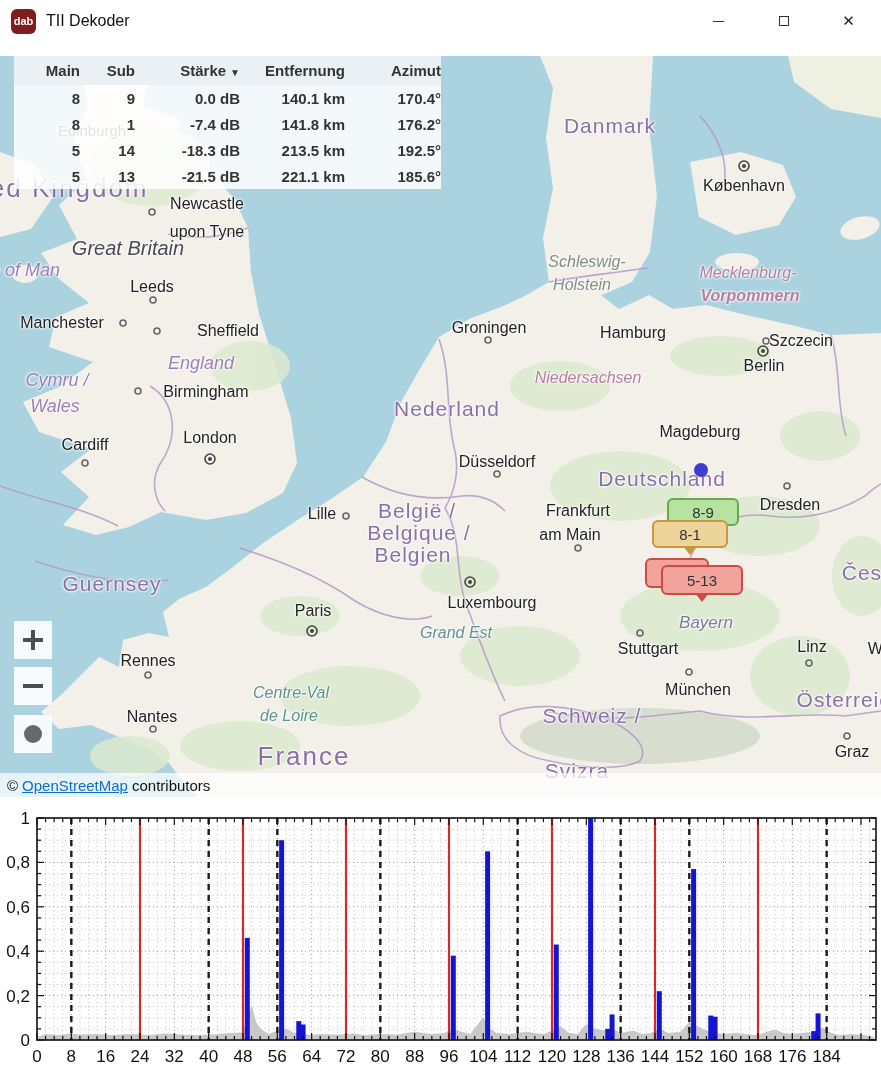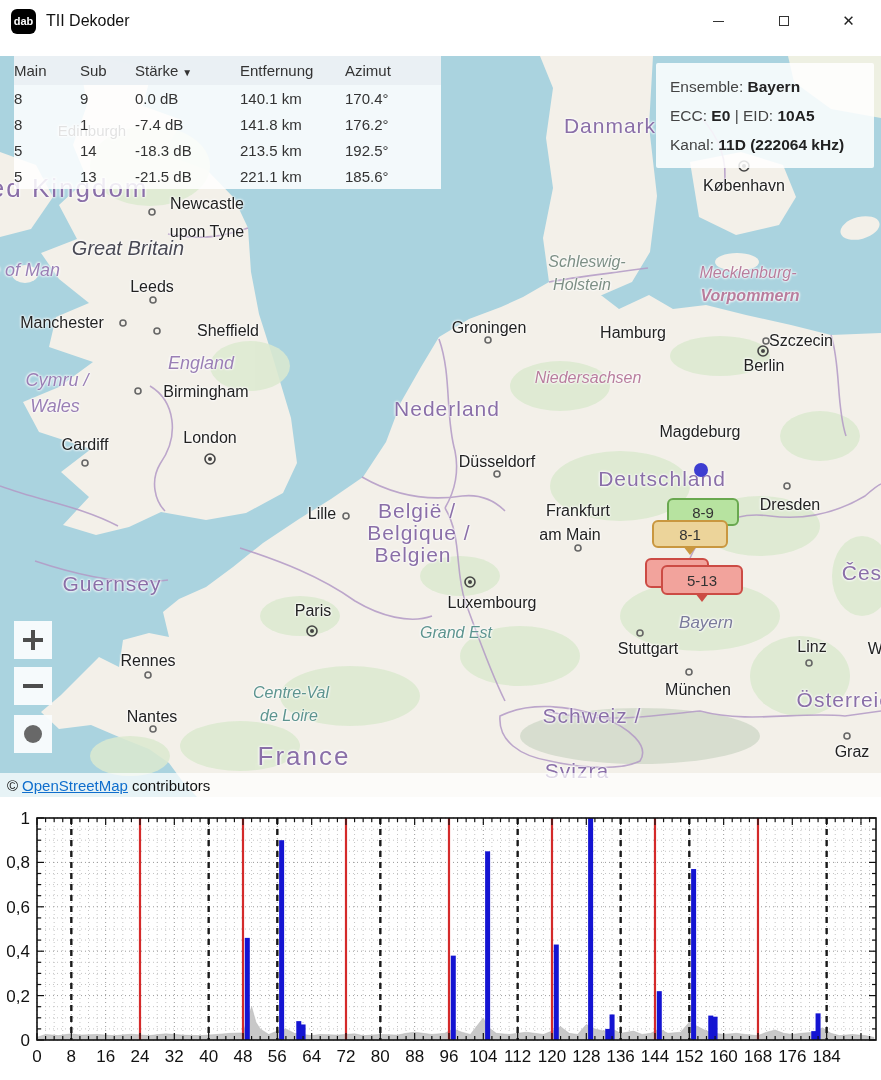--- a/index.html
+++ b/index.html
@@ -3,21 +3,21 @@
 <meta charset="utf-8">
 <style>
   * { margin:0; padding:0; box-sizing:border-box; }
   html,body { width:881px; height:1080px; }
   body { position:relative; overflow:hidden; background:#fff;
          font-family:"Liberation Sans", sans-serif; color:#222; }
 
   
   .titlebar { position:absolute; top:0; left:0; width:881px; height:56px; background:#fff; z-index:40; }
   .titlebar-inner { display:flex; align-items:center; height:42px; }
-  .applogo { width:25px; height:25px; margin-left:11px; border-radius:6px; background:#000000;
+  .applogo { width:25px; height:25px; margin-left:11px; border-radius:6px; background:#7f1d1d;
              color:#fff; font-size:11px; font-weight:bold; display:flex; align-items:center;
              justify-content:center; letter-spacing:0; }
   .apptitle { margin-left:10px; font-size:16px; color:#111; }
   .winbtns { position:absolute; top:0; right:0; height:42px; display:flex; }
   .winbtn { width:65px; height:42px; display:flex; align-items:center; justify-content:center;
             cursor:default; color:#222; font-size:15px; }
   .winbtn .bar { width:11px; height:0; border-top:1.5px solid #333; display:block; }
   .winbtn .box { width:10px; height:10px; border:1.5px solid #333; display:block; }
 
   
@@ -37,21 +37,21 @@
   .lbl-reggray{ font-size:16px; color:#7d8f85; font-style:italic; }
   .lbl-regbay { font-size:17px; color:#7b7b9b; font-style:italic; }
 
   .mapdot { position:absolute; transform:translate(-50%,-50%); z-index:5; pointer-events:none; }
 
   
   .tii-table { position:absolute; top:0; left:14px; width:427px; background:rgba(255,255,255,0.86);
                z-index:20; font-size:15px; color:#333; }
   .tii-table .hrow { display:flex; background:rgba(233,238,243,0.9); height:29px; align-items:center; }
   .tii-table .row  { display:flex; height:26px; align-items:center; }
-  .tii-table .cell { text-align:left; }
+  .tii-table .cell { text-align:right;font-weight:bold; }
   .c0{width:66px;} .c1{width:55px;} .c2{width:105px;} .c3{width:105px;} .c4{width:96px;}
   .sortarrow { font-size:10px; margin-left:4px; color:#333; }
 
   
   .infobox { position:absolute; top:7px; left:656px; width:218px; background:rgba(255,255,255,0.85);
              z-index:20; padding:9px 0 9px 14px; font-size:15.5px; color:#444; line-height:29px;
              border-radius:2px; }
   .infobox b { color:#222; }
 
   
@@ -218,25 +218,20 @@
         <div class="row">
           <div class="cell c0">5</div>
           <div class="cell c1">13</div>
           <div class="cell c2">-21.5 dB</div>
           <div class="cell c3">221.1 km</div>
           <div class="cell c4">185.6°</div>
         </div>
       </div>
   </div>
 
-  <div class="infobox">
-    <div><span>Ensemble:</span> <b>Bayern</b></div>
-    <div><span>ECC:</span> <b>E0</b> <span>|</span> <span>EID:</span> <b>10A5</b></div>
-    <div><span>Kanal:</span> <b>11D (222064 kHz)</b></div>
-  </div>
 <div class="maplabel lbl-city" style="left: 92px; top: 74px;">Edinburgh</div>
     <div class="maplabel lbl-countrybig" style="left: 42px; top: 132px;">United Kingdom</div>
     <div class="maplabel lbl-citybig" style="left: 207px; top: 148px;">Newcastle</div>
     <div class="maplabel lbl-citybig" style="left: 207px; top: 176px;">upon Tyne</div>
     <div class="maplabel lbl-island" style="left: 128px; top: 192px;">Great Britain</div>
     <div class="maplabel lbl-regpurple" style="left: 16px; top: 214px;">Isle of Man</div>
     <div class="maplabel lbl-citybig" style="left: 152px; top: 231px;">Leeds</div>
     <div class="maplabel lbl-citybig" style="left: 62px; top: 267px;">Manchester</div>
     <div class="maplabel lbl-citybig" style="left: 204px; top: 275px; margin-left: 24px;">Sheffield</div>
     <div class="maplabel lbl-regpurple" style="left: 201px; top: 307px;">England</div>

